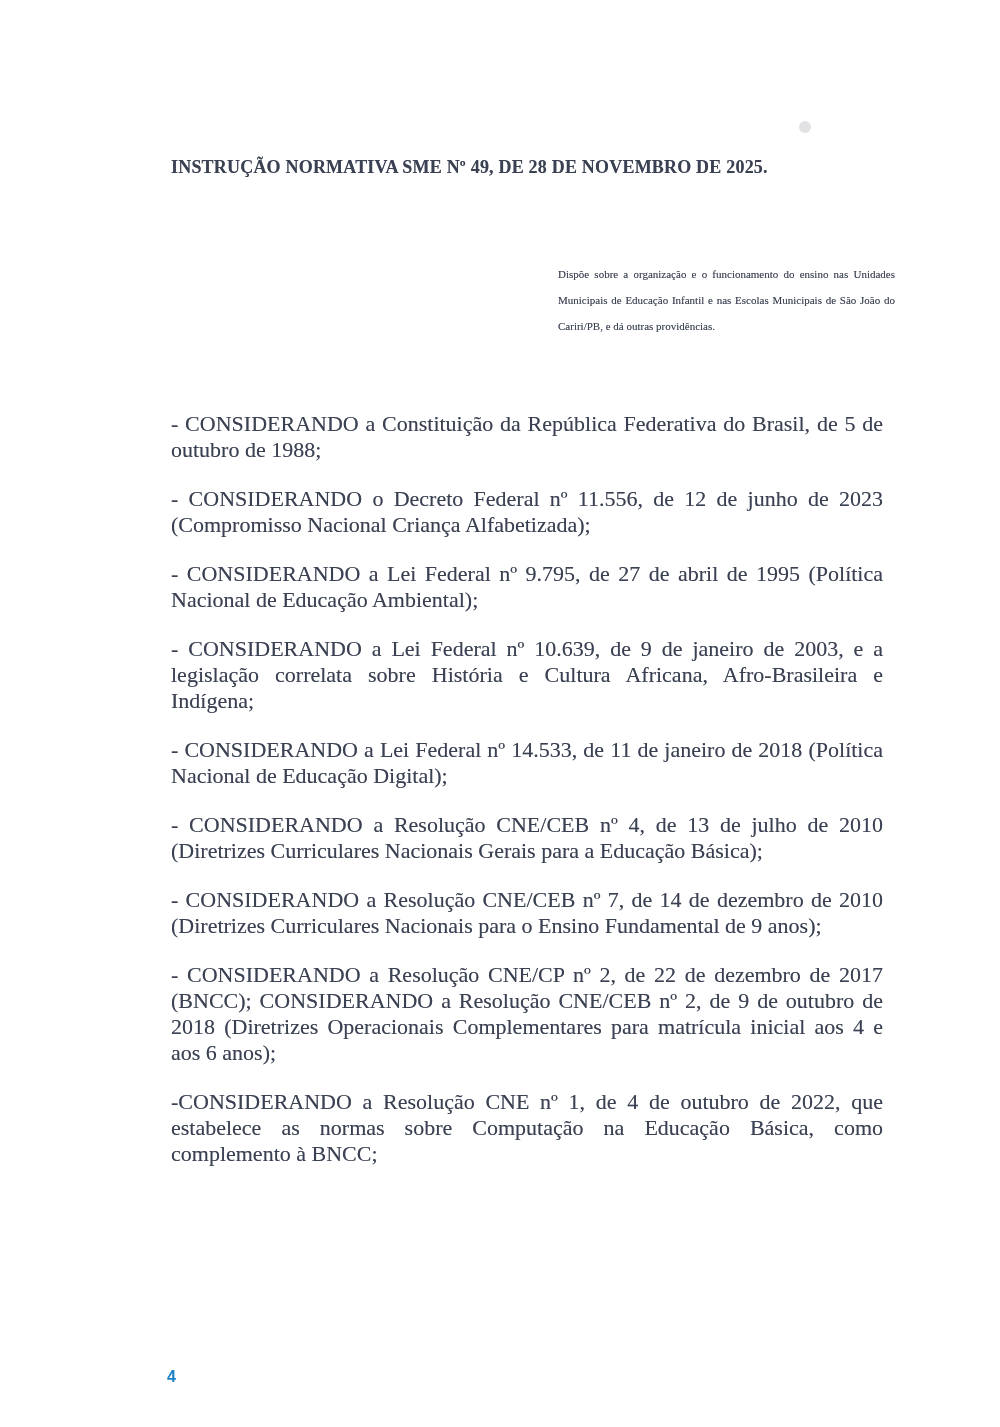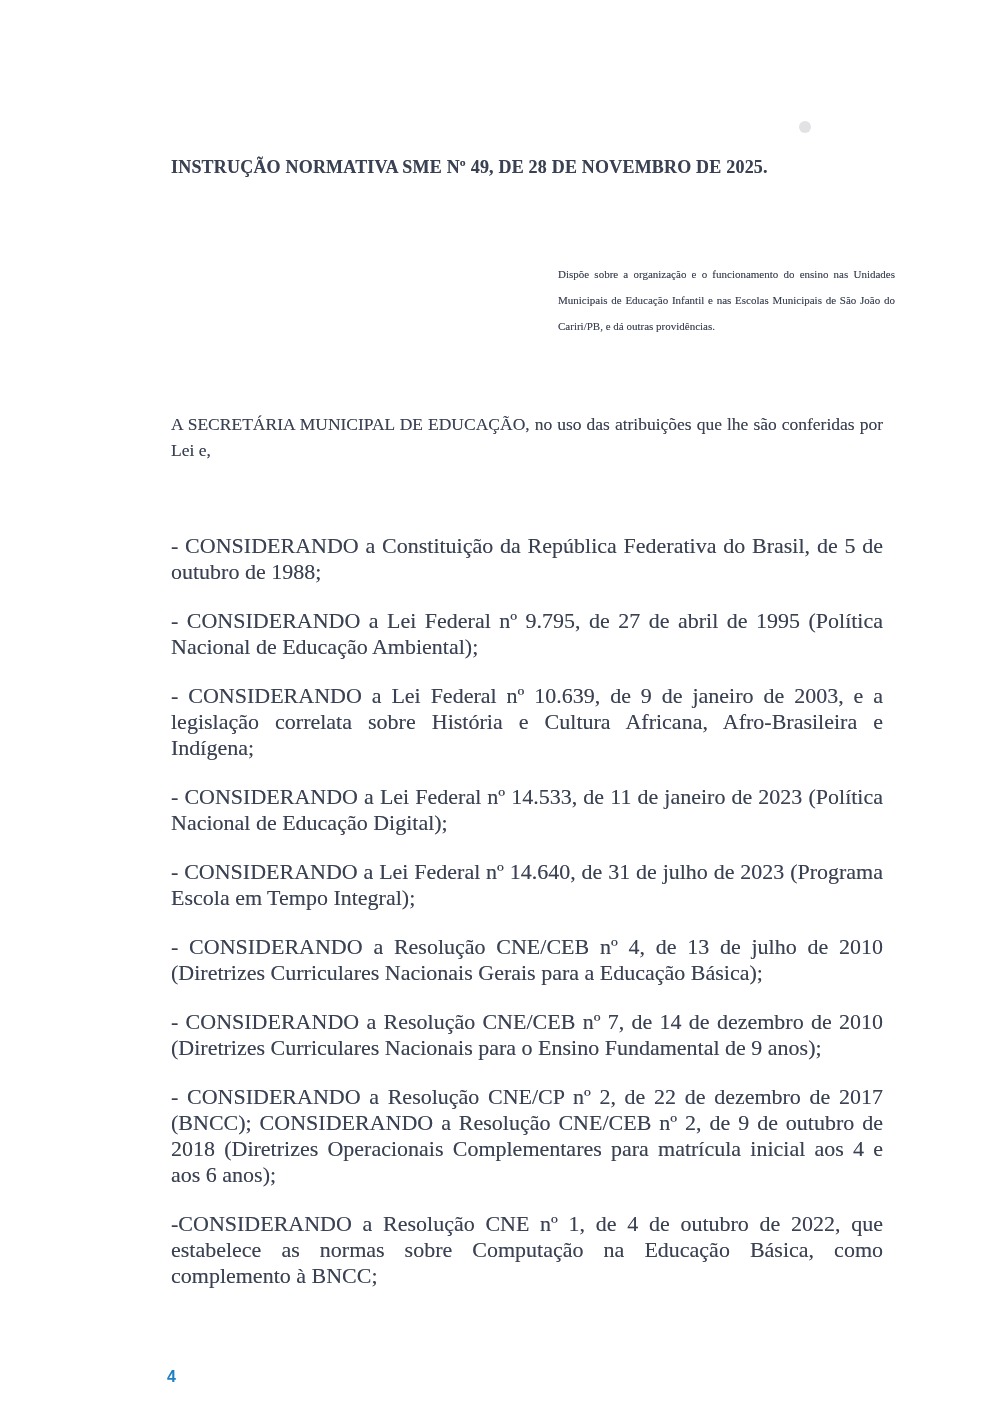--- a/index.html
+++ b/index.html
@@ -92,28 +92,27 @@
 
 <div class="page">
   <div class="scan-speck"></div>
 
   <div class="content">
 
     <h1 class="doc-title">INSTRUÇÃO NORMATIVA SME Nº 49, DE 28 DE NOVEMBRO DE 2025.</h1>
 
     <div class="ementa">Dispõe sobre a organização e o funcionamento do ensino nas Unidades Municipais de Educação Infantil e nas Escolas Municipais de São João do Cariri/PB, e dá outras providências.</div>
 
-    <p class="preamble">A SECRETÁRIA MUNICIPAL DE EDUCAÇÃO, no uso das atribuições que lhe são conferidas por Lei e,</p>
 
 
     <p class="considerando-item">- CONSIDERANDO a Constituição da República Federativa do Brasil, de 5 de outubro de 1988;</p>
+    <p class="considerando-item">- CONSIDERANDO o Decreto Federal nº 11.556, de 12 de junho de 2023 (Compromisso Nacional Criança Alfabetizada);</p>
     <p class="considerando-item">- CONSIDERANDO a Lei Federal nº 9.795, de 27 de abril de 1995 (Política Nacional de Educação Ambiental);</p>
     <p class="considerando-item">- CONSIDERANDO a Lei Federal nº 10.639, de 9 de janeiro de 2003, e a legislação correlata sobre História e Cultura Africana, Afro-Brasileira e Indígena;</p>
-    <p class="considerando-item">- CONSIDERANDO a Lei Federal nº 14.533, de 11 de janeiro de 2023 (Política Nacional de Educação Digital);</p>
-    <p class="considerando-item">- CONSIDERANDO a Lei Federal nº 14.640, de 31 de julho de 2023 (Programa Escola em Tempo Integral);</p>
+    <p class="considerando-item">- CONSIDERANDO a Lei Federal nº 14.533, de 11 de janeiro de 2018 (Política Nacional de Educação Digital);</p>
     <p class="considerando-item">- CONSIDERANDO a Resolução CNE/CEB nº 4, de 13 de julho de 2010 (Diretrizes Curriculares Nacionais Gerais para a Educação Básica);</p>
     <p class="considerando-item">- CONSIDERANDO a Resolução CNE/CEB nº 7, de 14 de dezembro de 2010 (Diretrizes Curriculares Nacionais para o Ensino Fundamental de 9 anos);</p>
     <p class="considerando-item">- CONSIDERANDO a Resolução CNE/CP nº 2, de 22 de dezembro de 2017 (BNCC); CONSIDERANDO a Resolução CNE/CEB nº 2, de 9 de outubro de 2018 (Diretrizes Operacionais Complementares para matrícula inicial aos 4 e aos 6 anos);</p>
     <p class="considerando-item">-CONSIDERANDO a Resolução CNE nº 1, de 4 de outubro de 2022, que estabelece as normas sobre Computação na Educação Básica, como complemento à BNCC;</p>
 
   </div>
 
   <div class="page-number">4</div>
 </div>
 

